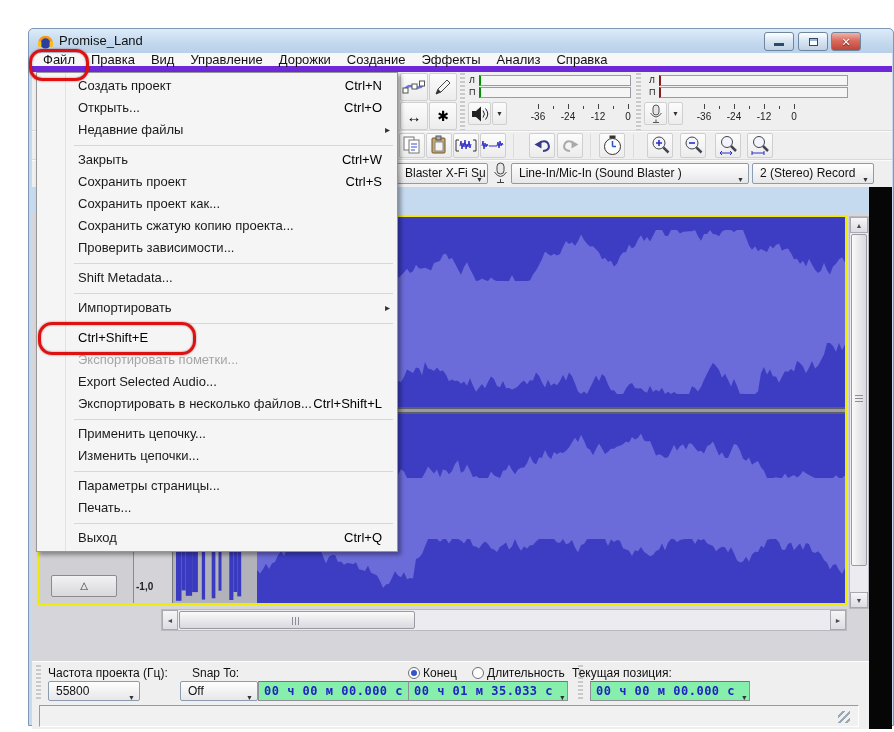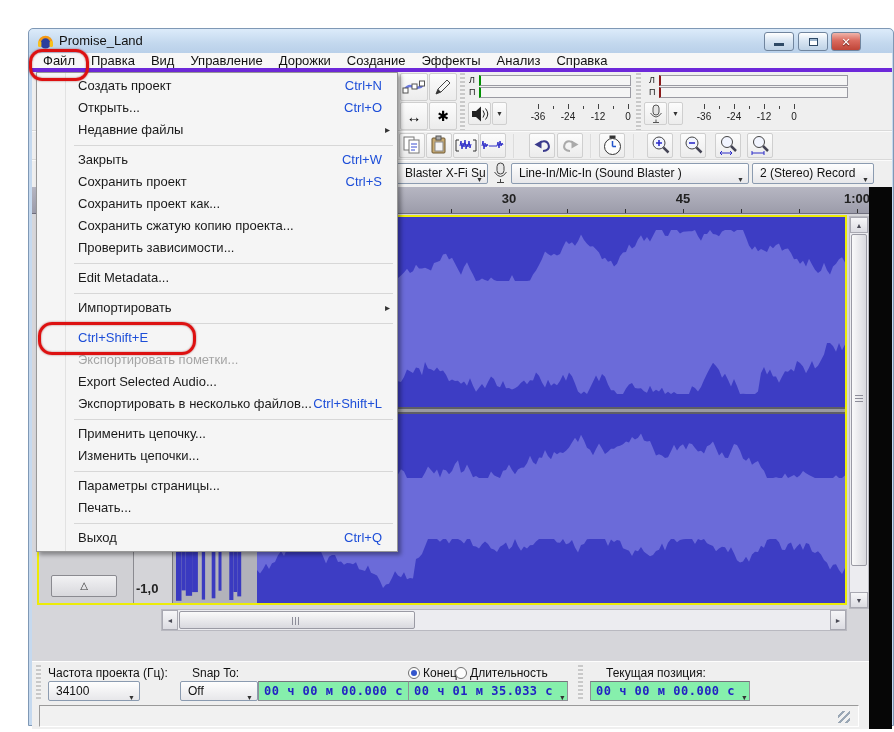--- a/index.html
+++ b/index.html
@@ -13,21 +13,21 @@
     border-radius:5px 5px 0 0;}
   #title-text{left:30px;top:4px;font-size:13px;color:#111;}
   .wbtn{top:3px;width:30px;height:19px;border:1px solid #70859e;border-radius:3px;
     background:linear-gradient(#ffffff,#d9e6f3 45%,#bed2e6);text-align:center;line-height:16px;}
   .wbtn.close{background:linear-gradient(#f0b4aa,#da6a5e 45%,#bf4538);}
   .glyph-min{display:inline-block;width:10px;height:3px;background:#2f4a66;margin-top:10px;}
   .glyph-rest{display:inline-block;width:9px;height:8px;border:1px solid #2f4a66;background:#fff;
     box-shadow:inset 0 2px #9fb8d0;margin-top:4px;}
   .glyph-x{color:#fff;font-size:11px;font-weight:bold;text-shadow:0 1px 1px #5c1510;line-height:17px;}
   
-  #menubar{left:3px;top:24px;width:860px;height:19px;background:#f7f7f7;border-bottom:4px solid #6d28d9;
+  #menubar{left:3px;top:24px;width:860px;height:19px;background:#f7f7f7;border-bottom:6px solid #6d28d9;
     display:flex;align-items:center;padding-left:3px;}
   .mb-item{font-size:13px;color:#111;padding:0 8px;height:18px;line-height:18px;}
   
   #toolzone{left:3px;top:43px;width:860px;height:115px;background:#efefef;}
   .hsep1{height:1px;background:#d9d9d9;}
   .hsep2{height:1px;background:#fbfbfb;}
   .tbtn{border:1px solid #cfcfcf;border-radius:2px;background:linear-gradient(#fcfcfc,#ececec);
     display:flex;align-items:center;justify-content:center;}
   .vgrip{width:5px;background:repeating-linear-gradient(180deg,#c9c9c9 0 2px,#f2f2f2 2px 4px);}
   .vsep{width:2px;background:linear-gradient(90deg,#d2d2d2,#fafafa);}
@@ -44,21 +44,21 @@
   .ruler-label{position:absolute;top:4px;font-size:13px;font-weight:bold;color:#222;transform:translateX(-50%);}
   .ruler-tick{position:absolute;bottom:0;width:1px;height:4px;background:#333;}
   
   #trackzone{left:3px;top:185px;width:837px;height:447px;background:#d6d6da;}
   #track{left:5px;top:1px;width:810px;height:390px;border:2px solid #ecec08;background:#c9c9cd;
     box-shadow:inset 0 0 0 1px #77770a;}
   #tpanel{left:0;top:0;width:95px;height:386px;background:#d0d0d4;border-right:1px solid #8a8a90;}
   #collapse-btn{left:12px;top:358px;width:66px;height:22px;border:1px solid #8a8a90;border-radius:2px;
     background:linear-gradient(#f2f2f4,#d8d8dc);text-align:center;font-size:10px;color:#333;line-height:20px;}
   #vruler{left:95px;top:0;width:39px;height:386px;background:#d4d4d8;border-right:1px solid #77777e;}
-  #vruler-label{left:2px;top:364px;font-size:13px;font-weight:bold;color:#222;}
+  #vruler-label{left:2px;top:364px;font-size:10px;font-weight:bold;color:#222;}
   .wave{left:134px;width:672px;}
   #divider{left:134px;top:190px;width:672px;height:7px;background:#9a9aa2;
     border-top:2px solid #5f5f66;border-bottom:2px solid #5f5f66;}
   
   .sbtn{background:linear-gradient(#f6f6f8,#dcdce2);border:1px solid #a9a9b2;text-align:center;
     color:#4a4a55;font-size:7px;}
   #vscroll{left:817px;top:2px;width:20px;height:393px;background:#ececf0;border:1px solid #b9b9c0;}
   #vthumb{left:1px;top:17px;width:16px;height:332px;background:linear-gradient(90deg,#fafafa,#d9d9df);
     border:1px solid #9a9aa4;border-radius:2px;}
   .thumb-grip{position:absolute;left:3px;width:8px;height:1px;background:#8d8d99;}
@@ -84,21 +84,21 @@
     background:repeating-linear-gradient(135deg,transparent 0 3px,#9aa7b5 3px 5px);}
   
   #blackband{left:840px;top:158px;width:23px;height:542px;background:#060606;}
   
   #file-menu{left:7px;top:43px;width:362px;background:#f5f5f5;border:1px solid #979797;
     box-shadow:3px 3px 4px rgba(0,0,0,0.35);padding:2px 1px;z-index:50;}
   #file-menu::before{content:"";position:absolute;left:28px;top:0;bottom:0;width:1px;background:#e2e2e2;}
   .mitem{position:relative;height:22px;line-height:22px;font-size:13px;color:#1a1a1a;
     display:flex;padding:0 14px 0 40px;}
   .mitem .mlabel{flex:1;}
-  .mitem .mshort{color:#1d4ed8;}
+  .mitem .mshort{color:#000000;}
   .mitem.mdis, .mitem.mdis .mshort{color:#a5a5a5;}
   .marrow{position:absolute;right:6px;font-size:10px;color:#333;}
   .msep{height:1px;background:#d7d7d7;margin:4px 3px 3px 36px;}
   
   .red-oval{position:absolute;border:3px solid #dd1111;border-radius:16px;z-index:60;
     box-shadow:0 0 2px rgba(120,0,0,.6), inset 0 0 2px rgba(120,0,0,.6);}
   svg{display:block;}
 </style>
 </head>
 <body>
@@ -306,37 +306,20 @@
     <div class="combo" style="left:479px;top:91px;width:238px;">
       <span>Line-In/Mic-In (Sound Blaster )</span>
       <span class="carrow">▼</span>
     </div>
     <div class="combo" style="left:720px;top:91px;width:122px;">
       <span>2 (Stereo) Record</span>
       <span class="carrow">▼</span>
     </div>
   </div>
 
-  <div class="abs" id="ruler">
-      <div class="ruler-label" style="left: 477px;">30</div>
-      <div class="ruler-label" style="left: 651px;">45</div>
-      <div class="ruler-label" style="left: 825px;">1:00</div>
-      <div class="ruler-tick" style="left: 187px;"></div>
-      <div class="ruler-tick" style="left: 245px;"></div>
-      <div class="ruler-tick" style="left: 303px;"></div>
-      <div class="ruler-tick" style="left: 361px;"></div>
-      <div class="ruler-tick" style="left: 419px;"></div>
-      <div class="ruler-tick" style="left: 477px;"></div>
-      <div class="ruler-tick" style="left: 535px;"></div>
-      <div class="ruler-tick" style="left: 593px;"></div>
-      <div class="ruler-tick" style="left: 651px;"></div>
-      <div class="ruler-tick" style="left: 709px;"></div>
-      <div class="ruler-tick" style="left: 767px;"></div>
-      <div class="ruler-tick" style="left: 825px;"></div>
-    </div>
 
   <div class="abs" id="trackzone">
     <div class="abs" id="track">
       <div class="abs" id="tpanel">
         <div class="abs" id="collapse-btn"><span>△</span></div>
       </div>
       <div class="abs" id="vruler">
         <div class="abs" id="vruler-label">-1,0</div>
       </div>
       <svg class="abs wave" id="wave1" style="top:0;" width="672" height="190">
@@ -390,41 +373,41 @@
           <div class="hthumb-grip" style="left:118px;"></div>
       </div>
       <div class="abs sbtn" style="left:668px;top:0;width:16px;height:20px;line-height:19px;">►</div>
     </div>
   </div>
 
   <div class="abs" id="selbar">
     <div class="abs vgrip" style="left:4px;top:3px;height:34px;"></div>
     <div class="sel-label" style="left:16px;top:4px;">Частота проекта (Гц):</div>
     <div class="combo" style="left:16px;top:19px;width:92px;height:20px;">
-      <span>34100</span>
+      <span>55800</span>
       <span class="carrow">▼</span>
     </div>
     <div class="sel-label" style="left:160px;top:4px;">Snap To:</div>
     <div class="combo" style="left:148px;top:19px;width:78px;height:20px;">
       <span>Off</span>
       <span class="carrow">▼</span>
     </div>
     <div class="sel-label" style="left:226px;top:20px;margin-left:47px;">Начало выделения:</div>
     <div class="tfield" style="left:226px;top:19px;width:160px;">
       <span>00 ч 00 м 00.000 с</span>
       <span class="carrow">▼</span>
     </div>
     <div class="sel-label" style="left:376px;top:4px;"><span class="radio on"></span><span>Конец</span></div>
-    <div class="sel-label" style="left:423px;top:4px;"><span class="radio"></span><span>Длительность</span></div>
+    <div class="sel-label" style="left:440px;top:4px;"><span class="radio"></span><span>Длительность</span></div>
     <div class="tfield" style="left:376px;top:19px;width:160px;">
       <span>00 ч 01 м 35.033 с</span>
       <span class="carrow">▼</span>
     </div>
     <div class="abs vgrip" style="left:546px;top:3px;height:34px;"></div>
-    <div class="sel-label" style="left:574px;top:4px;">Текущая позиция:</div>
+    <div class="sel-label" style="left:540px;top:4px;">Текущая позиция:</div>
     <div class="tfield" style="left:558px;top:19px;width:160px;">
       <span>00 ч 00 м 00.000 с</span>
       <span class="carrow">▼</span>
     </div>
   </div>
 
   <div class="abs" id="statusbar">
     <div class="abs" id="statusfield"></div>
     <div class="abs" id="resize-grip"></div>
   </div>
@@ -458,21 +441,21 @@
           <span class="mlabel">Сохранить проект как...</span>
         </div>
         <div class="mitem">
           <span class="mlabel">Сохранить сжатую копию проекта...</span>
         </div>
         <div class="mitem">
           <span class="mlabel">Проверить зависимости...</span>
         </div>
         <div class="msep"></div>
         <div class="mitem">
-          <span class="mlabel">Edit Metadata...</span>
+          <span class="mlabel">Shift Metadata...</span>
         </div>
         <div class="msep"></div>
         <div class="mitem">
           <span class="mlabel">Импортировать</span>
           <span class="marrow">▸</span>
         </div>
         <div class="msep"></div>
         <div class="mitem">
           <span class="mshort">Ctrl+Shift+E</span>
         </div>

